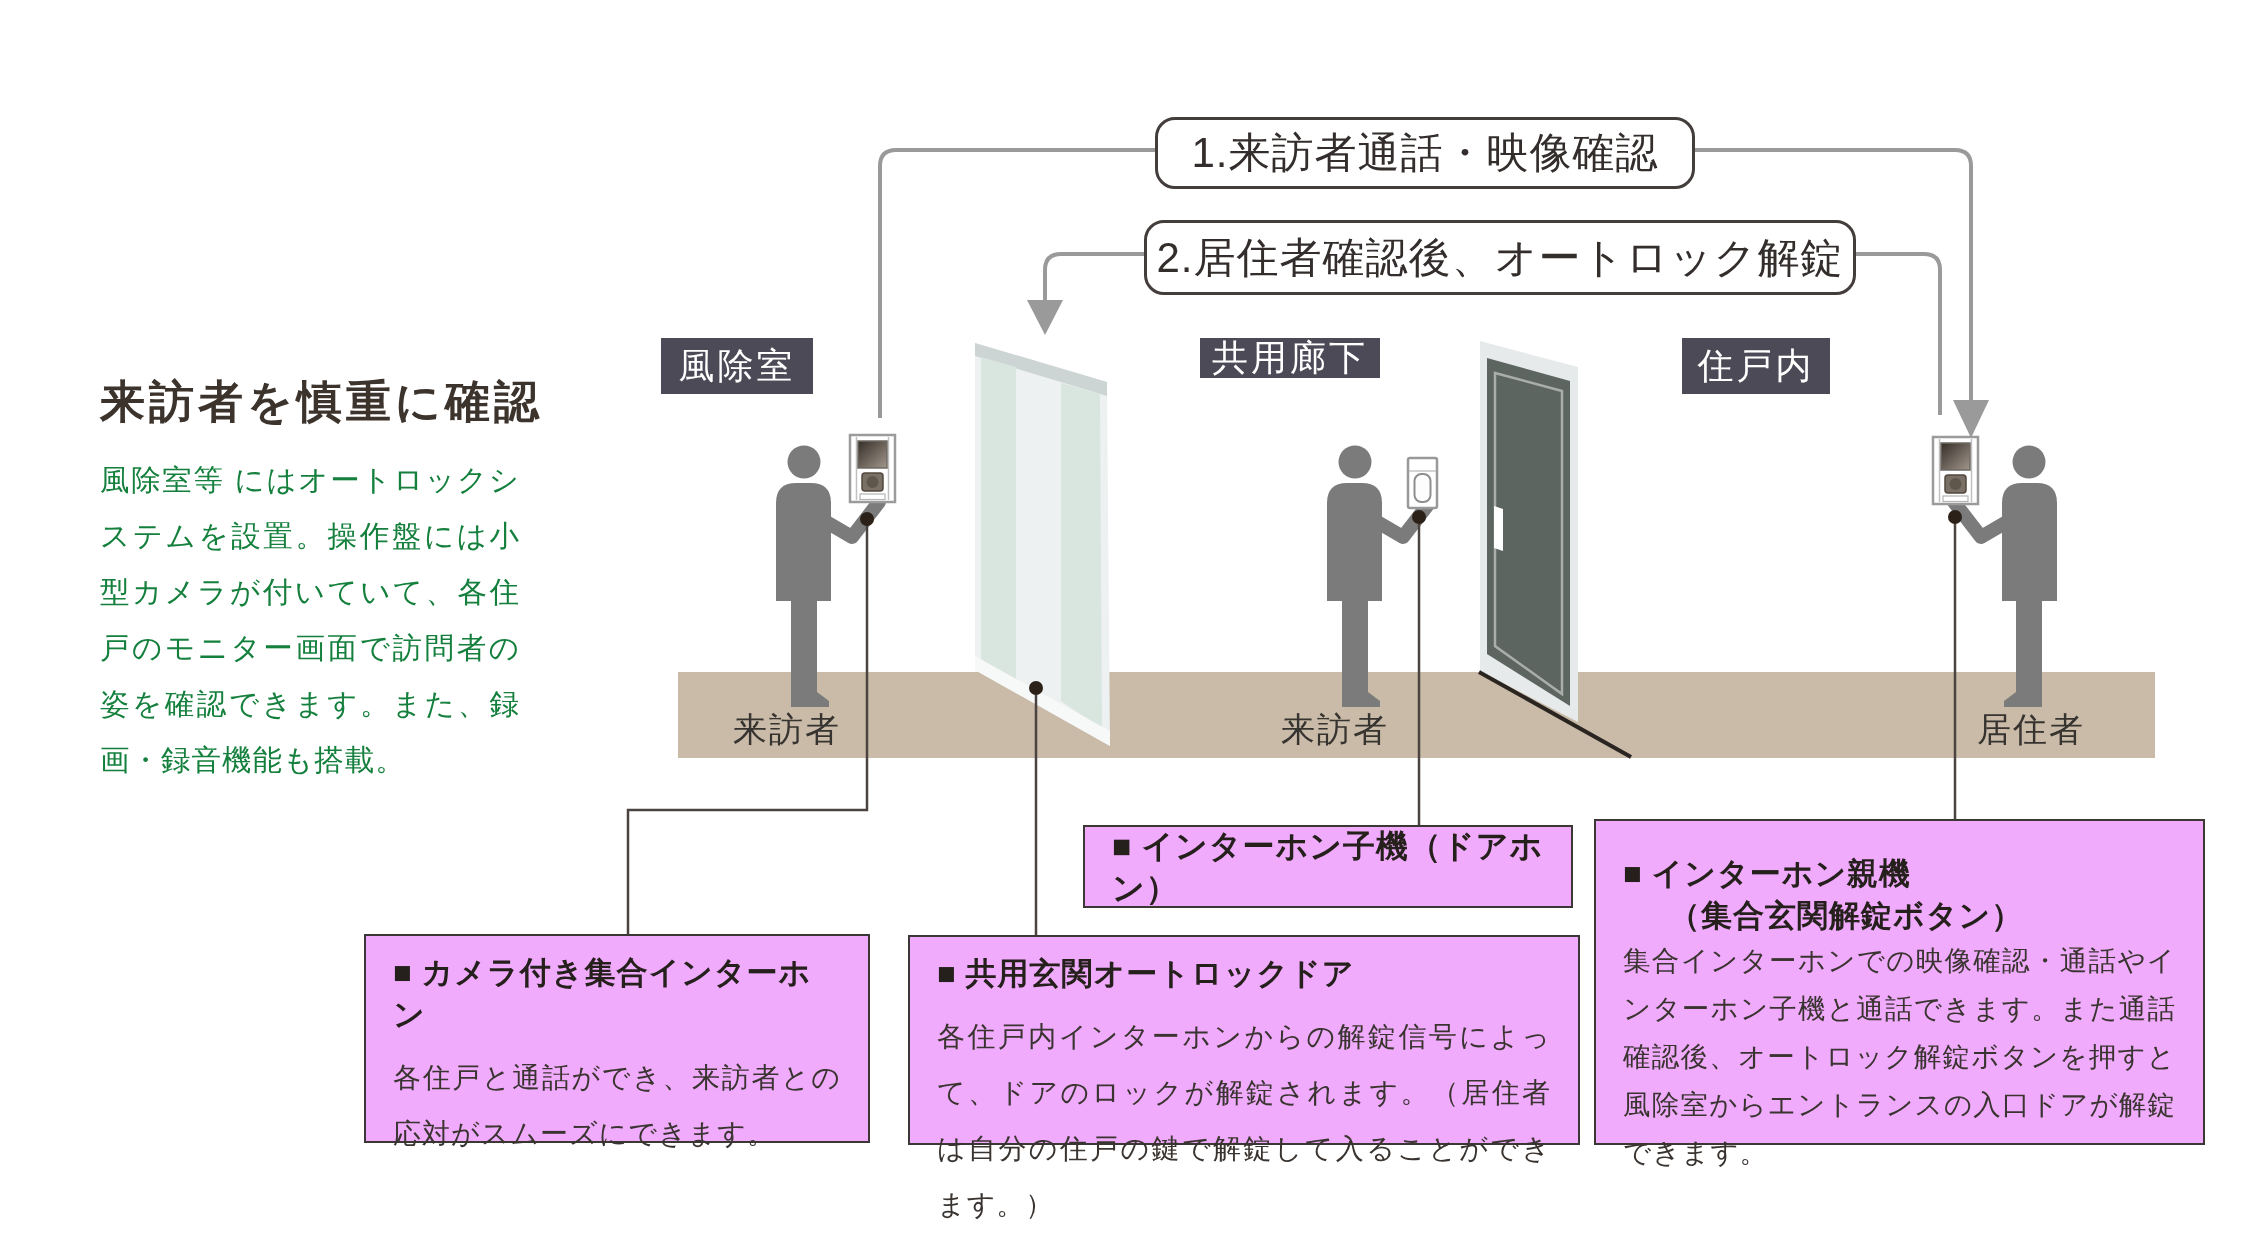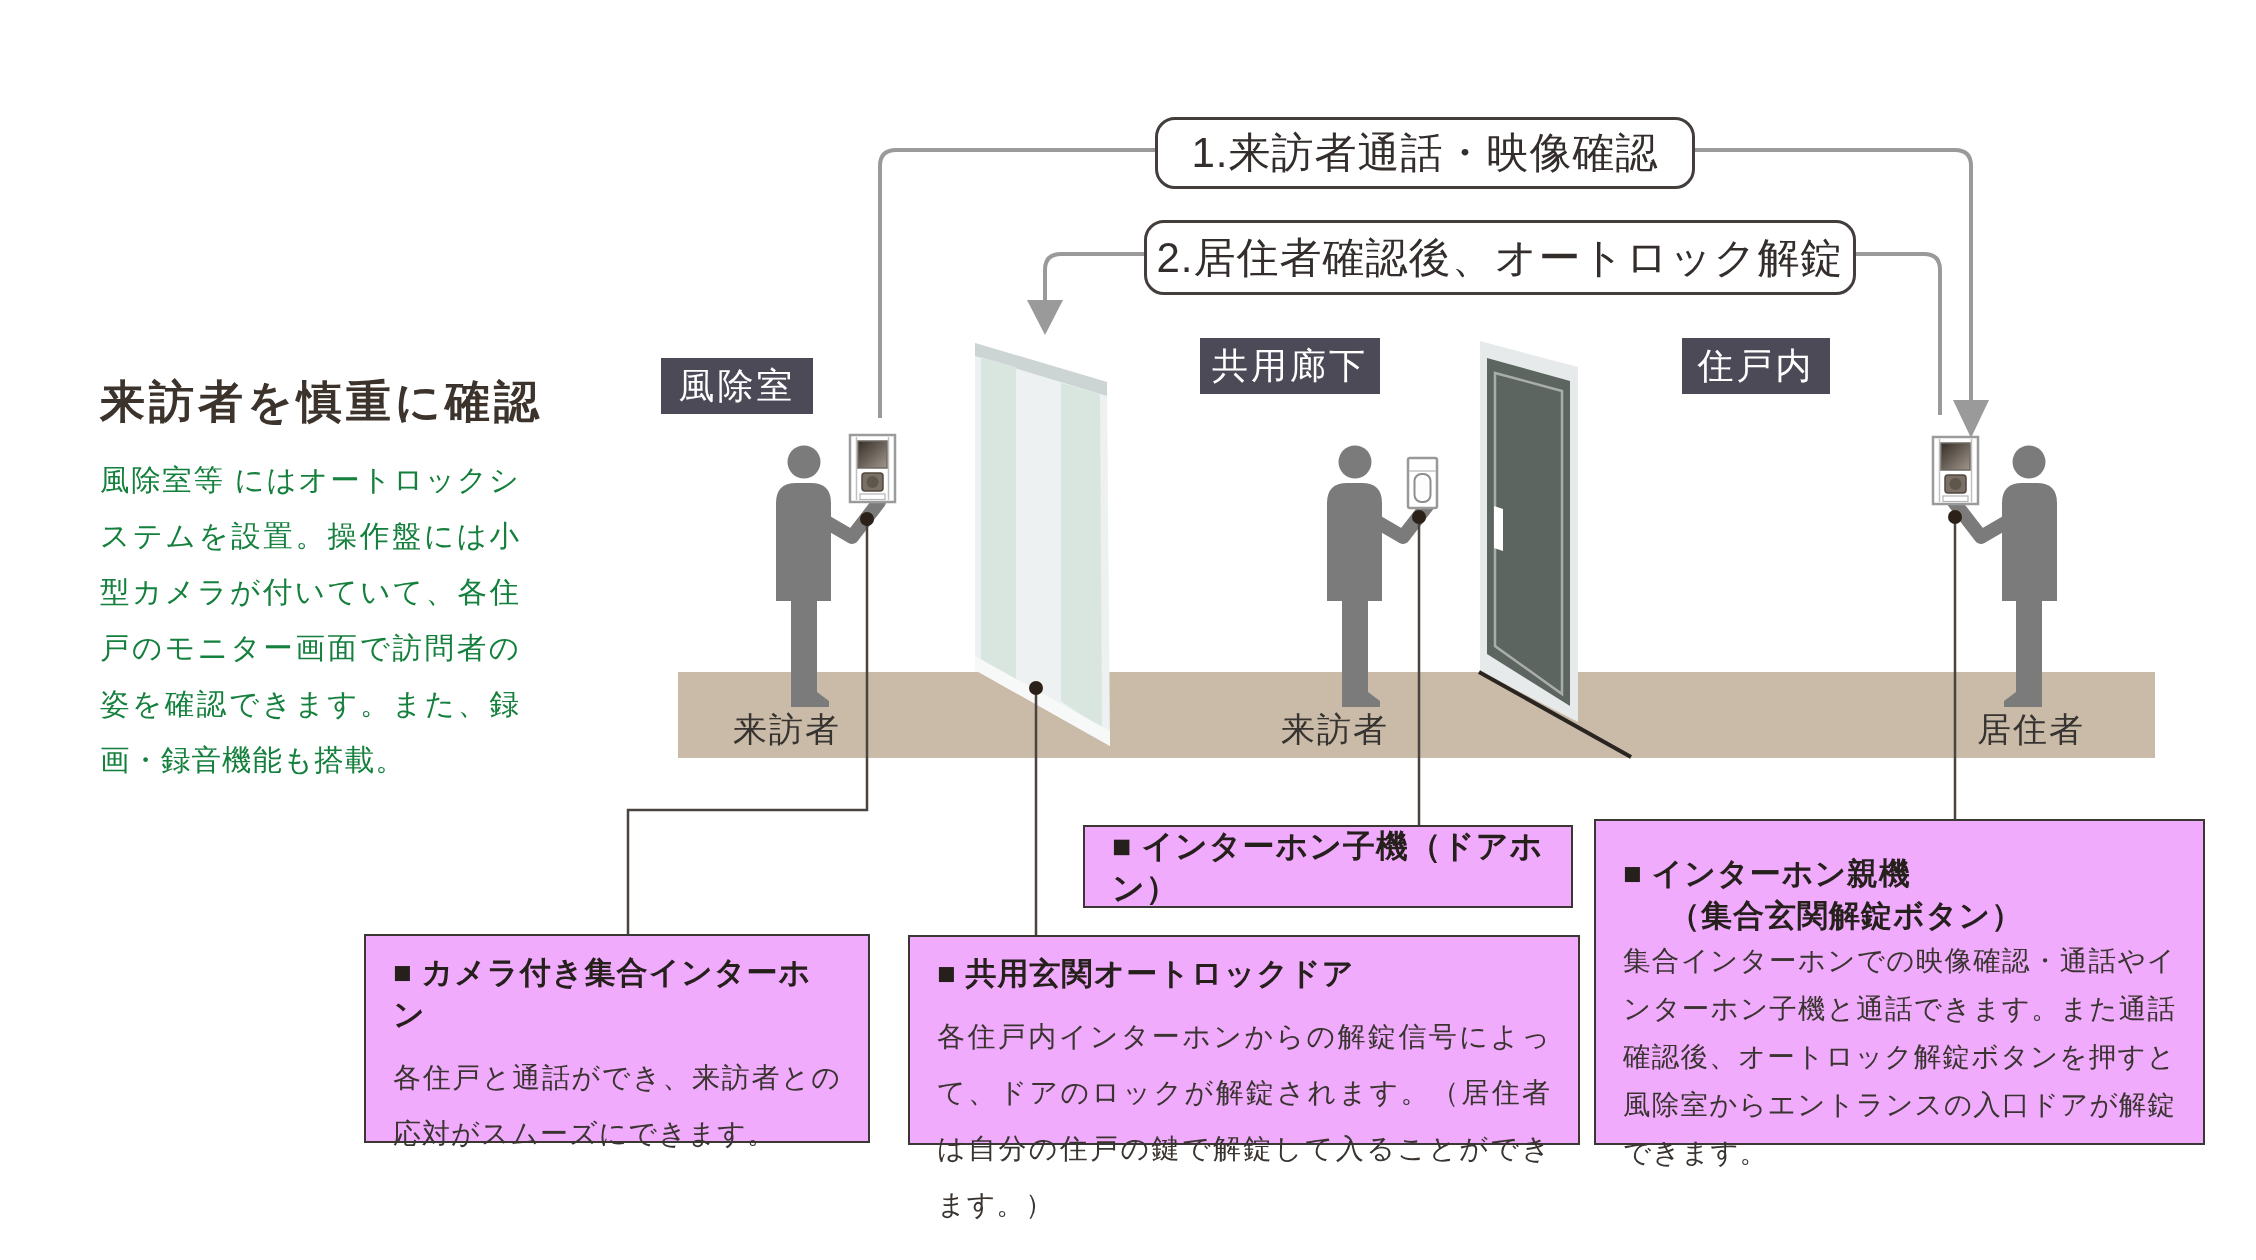--- a/index.html
+++ b/index.html
@@ -29,22 +29,22 @@
   }
   .callout1{left:1155px;top:117px;width:534px;height:66px;text-align:right;}
   .callout2{left:1144px;top:220px;width:706px;height:69px;}
   
   .zone{
     background:#4d4a57;color:#ffffff;
     font-family:"Liberation Serif","DejaVu Serif",serif;
     display:flex;align-items:center;justify-content:center;
     font-size:36px;font-weight:500;letter-spacing:3px;z-index:20;
   }
-  .zone1{left:661px;top:358px;width:152px;height:56px;}
-  .zone2{left:1200px;top:338px;width:180px;height:56px;}
+  .zone1{left:661px;top:338px;width:152px;height:56px;}
+  .zone2{left:1200px;top:338px;width:180px;height:40px;}
   .zone3{left:1682px;top:338px;width:148px;height:56px;}
   
   .ground{left:678px;top:672px;width:1477px;height:86px;background:#c9bba7;z-index:1;}
   
   .person-label{
     font-size:34px;font-weight:500;color:#363330;letter-spacing:2px;
     z-index:21;white-space:nowrap;
   }
   .pl1{left:733px;top:707px;}
   .pl2{left:1281px;top:707px;}

